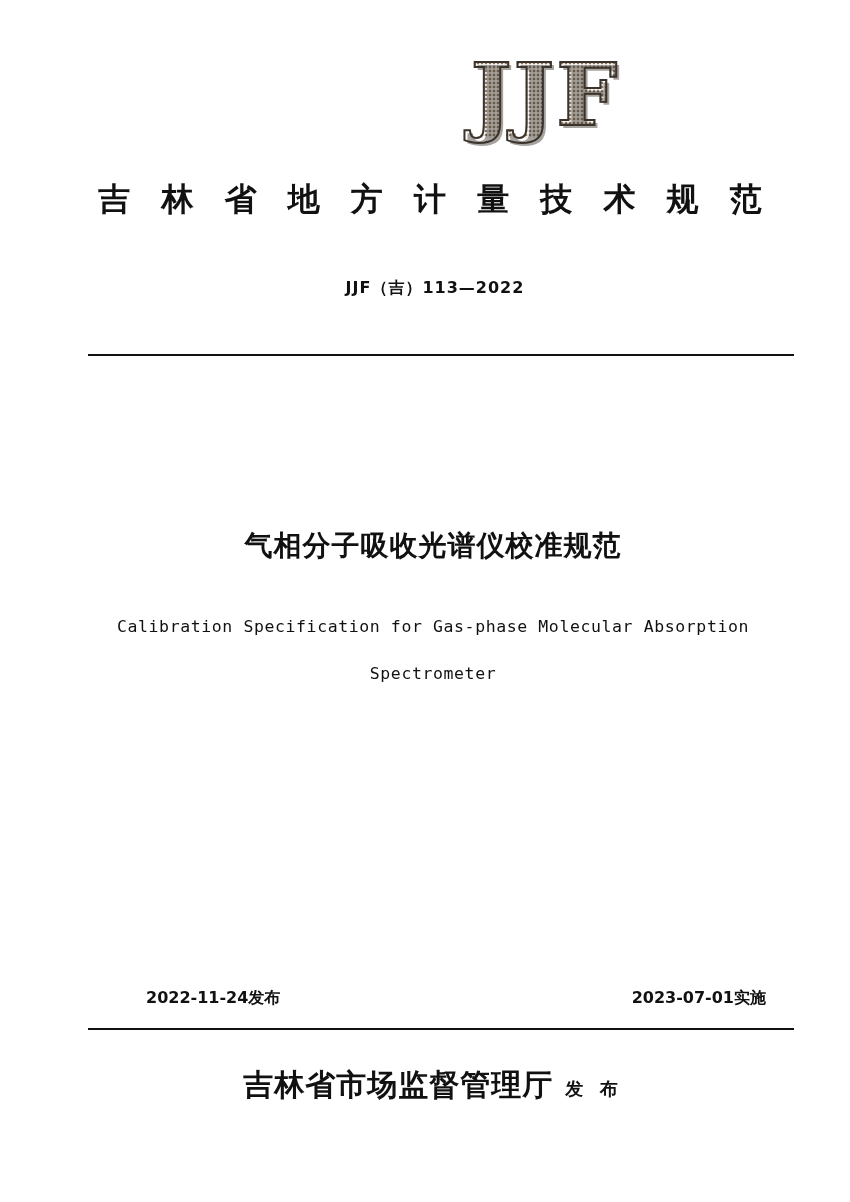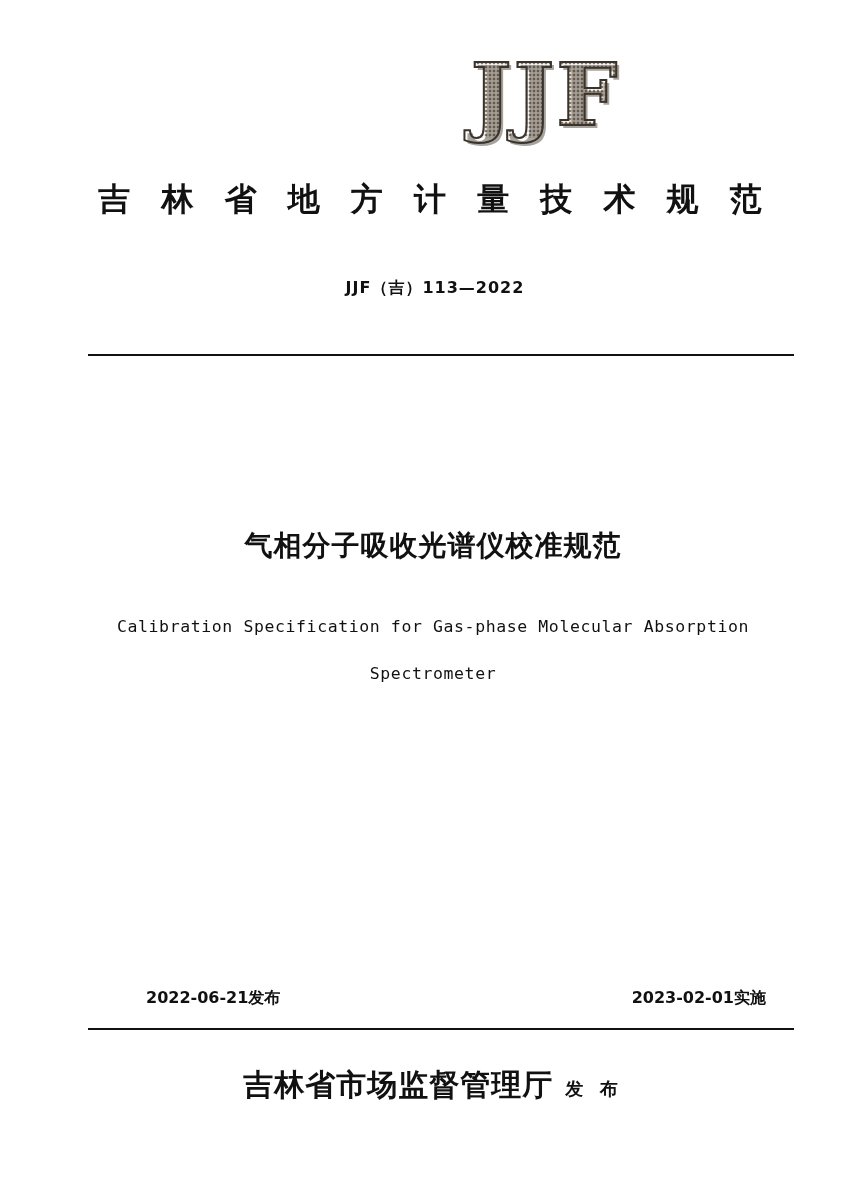--- a/index.html
+++ b/index.html
@@ -190,22 +190,22 @@
 
   <div class="std-number">JJF（吉）113—2022</div>
 
   <div class="rule-top"></div>
 
   <div class="doc-title-cn">气相分子吸收光谱仪校准规范</div>
   <div class="doc-title-en">Calibration Specification for Gas-phase Molecular Absorption</div>
   <div class="doc-title-en-2">Spectrometer</div>
 
   <div class="dates">
-    <span class="issue">2022-06-21发布</span>
-    <span class="effective">2023-02-01实施</span>
+    <span class="issue">2022-11-24发布</span>
+    <span class="effective">2023-07-01实施</span>
   </div>
 
   <div class="rule-bottom"></div>
 
   <div class="publisher">
     <span class="org">吉林省市场监督管理厅</span><span class="verb">发 布</span>
   </div>
 
 </div>
 

